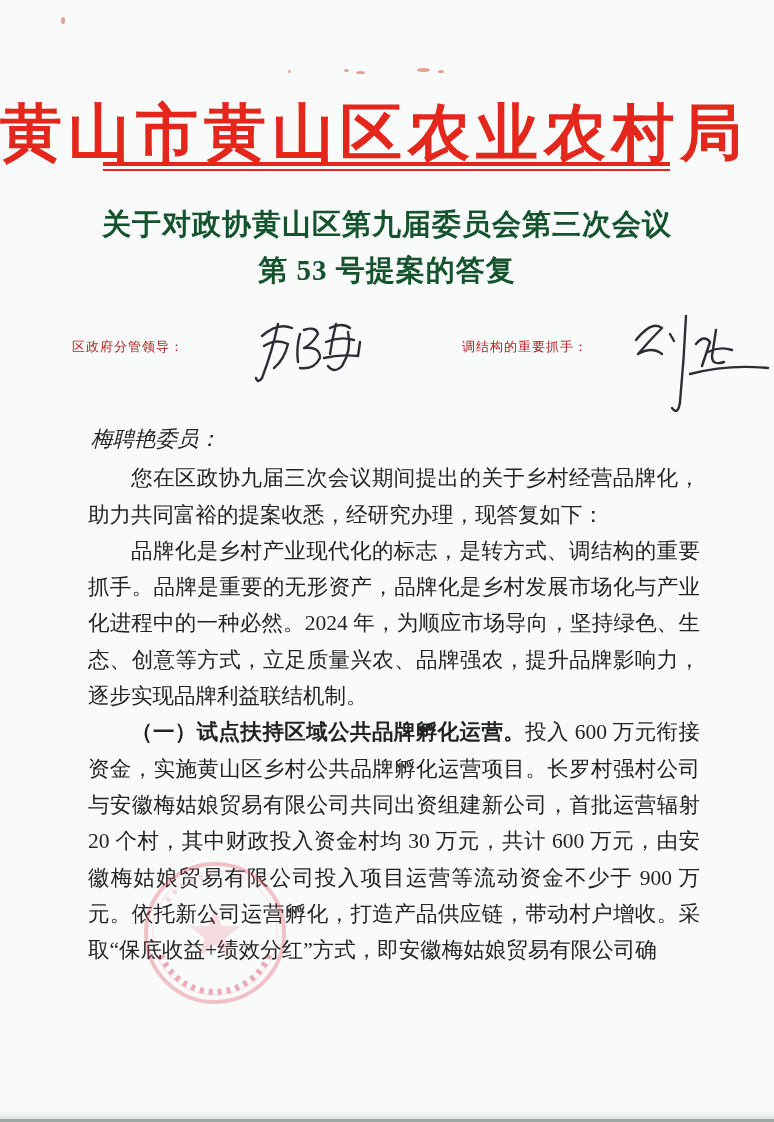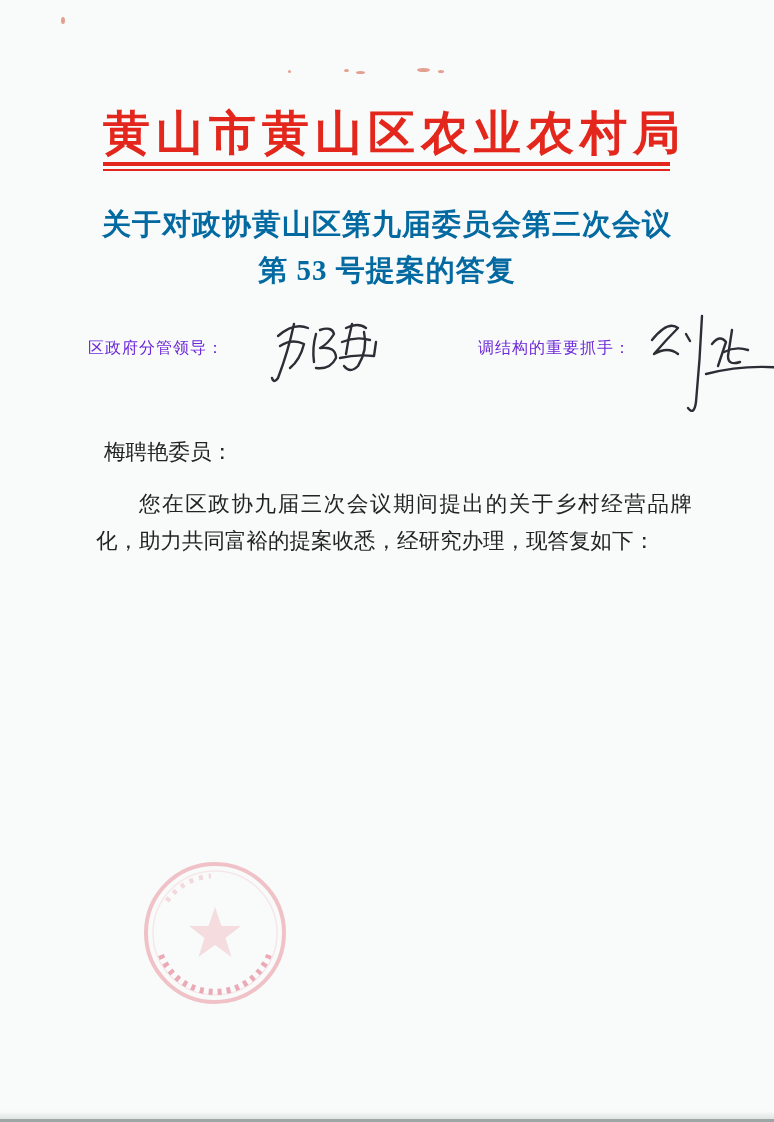--- a/index.html
+++ b/index.html
@@ -4,48 +4,48 @@
 <style>
   html,body{margin:0;padding:0;}
   body{background:#dfe3e3;font-family:"Liberation Serif","DejaVu Serif",serif;}
   .page{
     position:relative;width:774px;height:1122px;margin:0 auto;
     background:#f8fbfa;overflow:hidden;color:#1f1f1f;
   }
   
   .agency{
     position:absolute;top:104px;left:0;width:686px;text-align:right;
-    font-size:47px;font-weight:bold;letter-spacing:6px;line-height:58px;
+    font-size:62px;font-weight:bold;letter-spacing:6px;line-height:58px;
     color:#e4271c;white-space:nowrap;
   }
   .redline{position:absolute;top:162px;left:103px;width:567px;}
   .redline .thick{height:4px;background:#e4271c;}
   .redline .thin{height:2px;background:#e4271c;margin-top:3px;}
   
   .doc-title{
     position:absolute;top:201px;left:40px;width:694px;text-align:center;
-    font-weight:bold;font-size:29px;line-height:46px;color:#0369a1;
+    font-weight:bold;font-size:29px;line-height:46px;color:#14532d;
     letter-spacing:1px;
   }
   
-  .sig-row{position:absolute;top:334px;left:88px;width:640px;height:80px;font-size:16px;letter-spacing:1px;color:#6d28d9;}
+  .sig-row{position:absolute;top:334px;left:72px;width:640px;height:80px;font-size:13px;letter-spacing:1px;color:#b91c1c;}
   .sig-label-left{position:absolute;left:0;top:4px;}
   .sig-label-right{position:absolute;left:390px;top:4px;}
   .sig-svg{position:absolute;}
   #sig1{left:176px;top:-22px;width:118px;height:78px;}
   #sig2{left:552px;top:-28px;width:150px;height:116px;}
   .sig-svg path{fill:none;stroke:#2d2d36;stroke-width:2.4;stroke-linecap:round;stroke-linejoin:round;}
   
   .body-block{
     position:absolute;top:418px;left:88px;width:612px;
     font-size:21.5px;line-height:36.3px;color:#232323;
     text-align:justify;
   }
-  .salutation{margin:16px;}
-  .para{margin:8px;text-indent:2em;}
+  .salutation{margin:3px;font-style:italic;}
+  .para{margin:0;text-indent:2em;}
   .para .bold{font-weight:bold;}
   .heading-line{font-weight:bold;font-family:"Liberation Sans","DejaVu Sans",sans-serif;letter-spacing:1px;}
   
   .seal{position:absolute;left:137px;top:855px;width:156px;height:156px;pointer-events:none;}
   
   .speck{position:absolute;background:#d4543a;border-radius:50%;opacity:.55;filter:blur(.4px);}
   
   .scan-edge{position:absolute;left:0;bottom:0;width:774px;height:3px;background:#7d8a88;opacity:.75;}
   .scan-shadow{position:absolute;left:0;bottom:3px;width:774px;height:8px;background:linear-gradient(to bottom,rgba(150,160,158,0),rgba(150,160,158,.25));}
 </style>
@@ -95,20 +95,22 @@
       <path d="M92 24 L88 50 Q88 60 100 56"></path>
       <path d="M84 46 Q96 40 108 44"></path>
       <path d="M66 68 Q104 58 144 62"></path>
     </svg>
   </div>
 
   <div class="body-block">
     <p class="salutation">梅聘艳委员：</p>
     <div>
         <p class="para"><span>您在区政协九届三次会议期间提出的关于乡村经营品牌化，助力共同富裕的提案收悉，经研究办理，现答复如下：</span></p>
+        <p class="para"><span>品牌化是乡村产业现代化的标志，是转方式、调结构的重要抓手。品牌是重要的无形资产，品牌化是乡村发展市场化与产业化进程中的一种必然。2024 年，为顺应市场导向，坚持绿色、生态、创意等方式，立足质量兴农、品牌强农，提升品牌影响力，逐步实现品牌利益联结机制。</span></p>
+        <p class="para"><span class="bold">（一）试点扶持区域公共品牌孵化运营。</span><span>投入 600 万元衔接资金，实施黄山区乡村公共品牌孵化运营项目。长罗村强村公司与安徽梅姑娘贸易有限公司共同出资组建新公司，首批运营辐射 20 个村，其中财政投入资金村均 30 万元，共计 600 万元，由安徽梅姑娘贸易有限公司投入项目运营等流动资金不少于 900 万元。依托新公司运营孵化，打造产品供应链，带动村户增收。采取“保底收益+绩效分红”方式，即安徽梅姑娘贸易有限公司确</span></p>
       </div>
   </div>
 
   <svg class="seal" viewBox="0 0 156 156">
     <circle cx="78" cy="78" r="69" fill="none" stroke="rgba(222,62,84,0.30)" stroke-width="4"></circle>
     <circle cx="78" cy="78" r="62" fill="none" stroke="rgba(222,62,84,0.10)" stroke-width="1.5"></circle>
     <path d="M78 52 L84.5 71 L104 71 L88.5 83 L94.5 102 L78 90 L61.5 102 L67.5 83 L52 71 L71.5 71 Z" fill="rgba(222,62,84,0.16)"></path>
     <path d="M24 100 A58 58 0 0 0 132 100" fill="none" stroke="rgba(214,40,72,0.38)" stroke-width="6" stroke-dasharray="4 5"></path>
     <path d="M30 46 A58 58 0 0 1 74 21" fill="none" stroke="rgba(222,62,84,0.18)" stroke-width="5" stroke-dasharray="4 6"></path>
   </svg>

